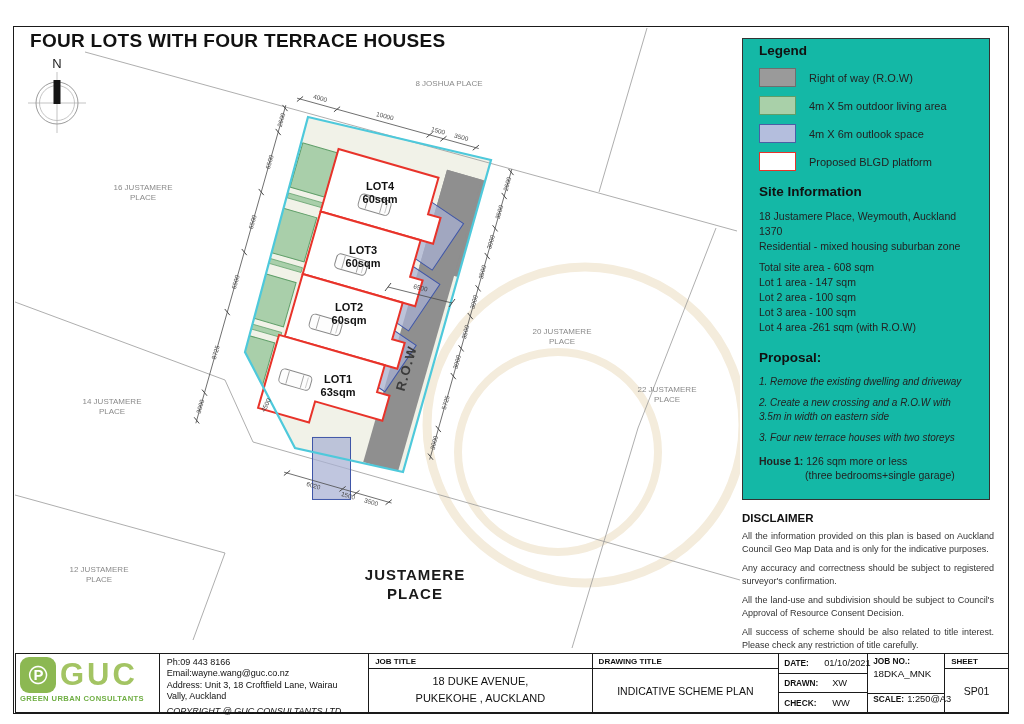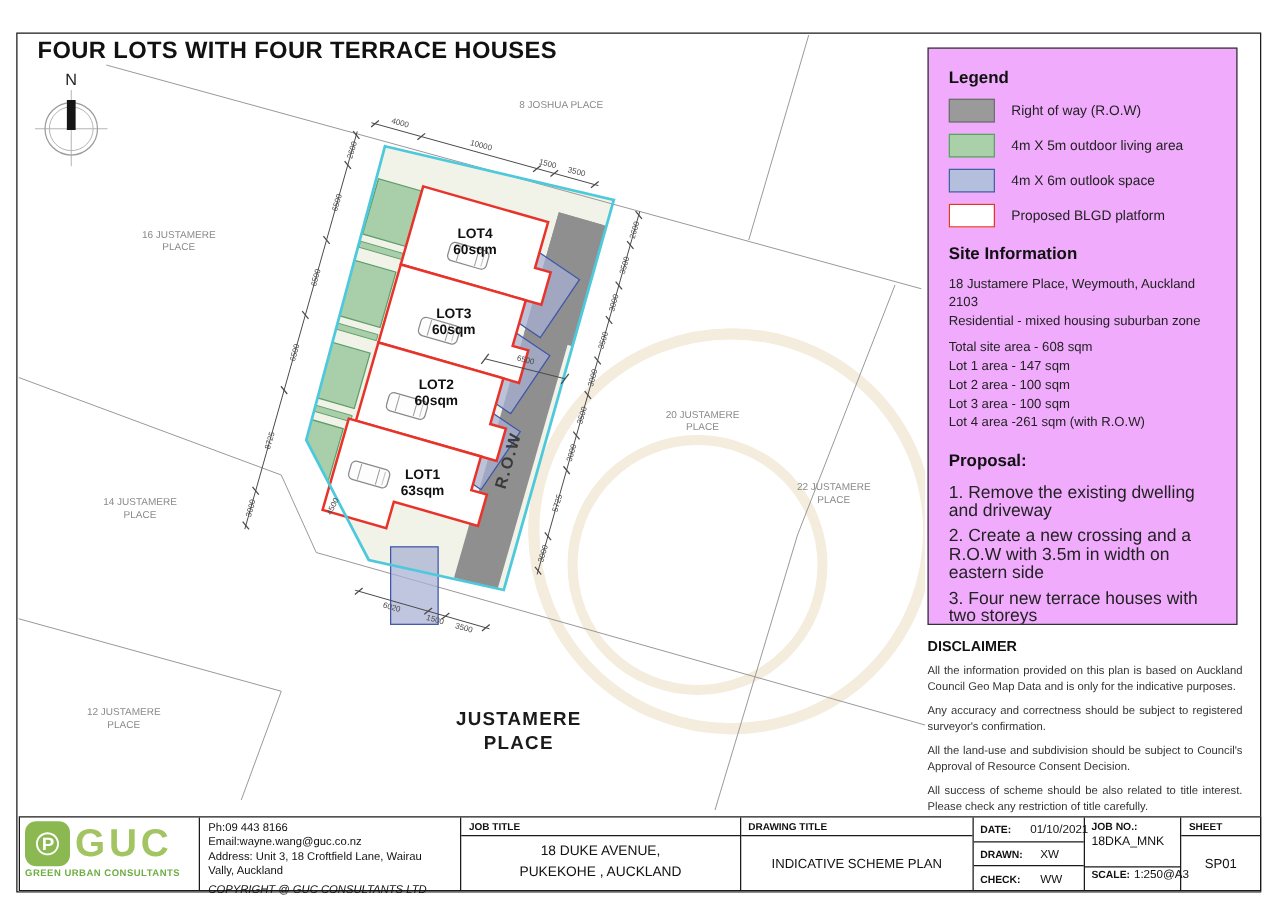--- a/index.html
+++ b/index.html
@@ -7,29 +7,29 @@
          font-family:"Liberation Sans", sans-serif;overflow:hidden;}
   #frame{position:absolute;left:13px;top:26px;width:996px;height:688px;
          border:1.6px solid #1a1a1a;box-sizing:border-box;}
   #page-title{position:absolute;left:30px;top:30px;font-size:19px;font-weight:bold;
               color:#111;letter-spacing:.3px;}
   #plan-svg{position:absolute;left:0;top:0;}
   svg{font-family:"Liberation Sans", sans-serif;}
 
   
   #info-panel{position:absolute;left:742px;top:38px;width:248px;height:462px;
-              border:1.5px solid #333;box-sizing:border-box;background:#f0abfc;
-              padding:15px 16px;overflow:hidden;}
+              border:1.5px solid #333;box-sizing:border-box;background:#14b8a6;
+              padding:4px 16px;overflow:hidden;}
   .panel-h{font-size:13.5px;font-weight:bold;color:#111;margin:0 0 10px 0;}
   .legend-row{display:flex;align-items:center;margin-bottom:9px;}
   .legend-swatch{width:37px;height:19px;box-sizing:border-box;border:1.4px solid #666;flex:0 0 auto;}
   .legend-label{font-size:11px;color:#222;margin-left:13px;}
   .info-line{font-size:10.5px;color:#222;line-height:15px;}
   .blk{margin-top:6px;}
-  .prop-item{font-size:14px;color:#222;line-height:14.5px;margin-bottom:6px;}
+  .prop-item{font-size:10px;color:#222;line-height:14.5px;margin-bottom:6px;font-style:italic;}
   .house-line{font-size:10.5px;color:#222;line-height:14px;margin-top:9px;}
   .house-sub{font-size:10.5px;color:#222;line-height:14px;padding-left:46px;}
 
   
   #disclaimer{position:absolute;left:742px;top:512px;width:252px;}
   #disclaimer .panel-h{font-size:11.5px;margin-bottom:6px;}
   .disc-p{font-size:9px;color:#333;line-height:12.5px;text-align:justify;margin:0 0 7px 0;}
 
   
   #title-block{position:absolute;left:15px;top:653px;width:994px;height:60px;
@@ -254,21 +254,21 @@
           <div class="legend-swatch" style="background: rgb(180, 190, 221); border-color: rgb(74, 95, 165);"></div>
           <div class="legend-label">4m X 6m outlook space</div>
         </div>
         <div class="legend-row">
           <div class="legend-swatch" style="background: rgb(255, 255, 255); border-color: rgb(232, 51, 42);"></div>
           <div class="legend-label">Proposed BLGD platform</div>
         </div>
       </div>
     <div class="panel-h" style="margin-top:13px;">Site Information</div>
     <div id="address-lines">
-        <div class="info-line">18 Justamere Place, Weymouth, Auckland 2103</div>
+        <div class="info-line">18 Justamere Place, Weymouth, Auckland 1370</div>
         <div class="info-line">Residential - mixed housing suburban zone</div>
       </div>
     <div id="area-lines" class="blk">
         <div class="info-line">Total site area - 608 sqm</div>
         <div class="info-line">Lot 1 area - 147 sqm</div>
         <div class="info-line">Lot 2 area - 100 sqm</div>
         <div class="info-line">Lot 3 area - 100 sqm</div>
         <div class="info-line">Lot 4 area -261 sqm (with R.O.W)</div>
       </div>
     <div class="panel-h" style="margin-top:15px;">Proposal:</div>

